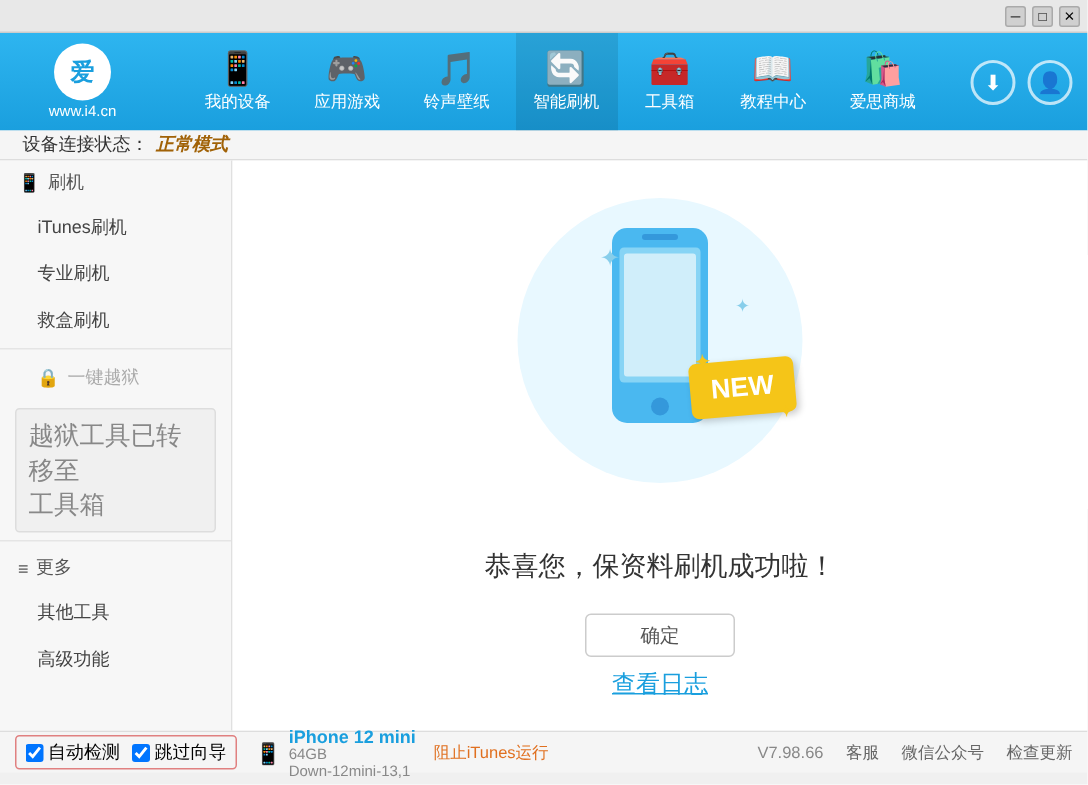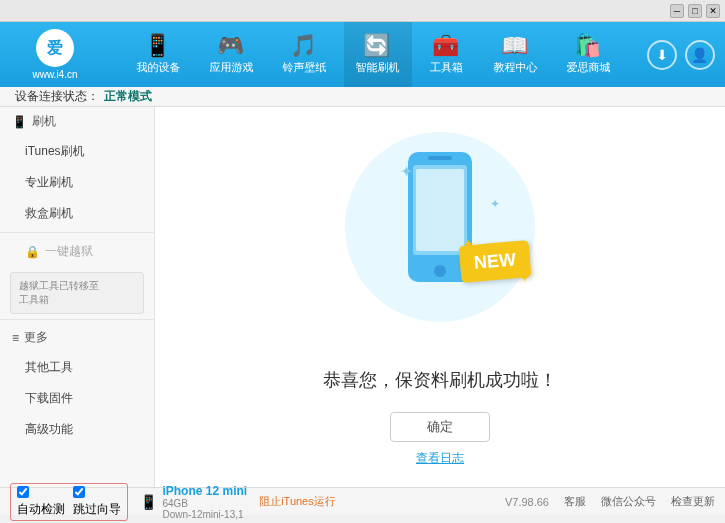--- a/index.html
+++ b/index.html
@@ -131,23 +131,24 @@
       display: flex;
       align-items: center;
       padding: 0 15px;
       font-size: 12px;
       color: #555;
     }
     .status-label {
       color: #333;
     }
     .status-value {
-      color: #0f766e;
+      color: #a16207;
       font-weight: bold;
       margin-left: 5px;
+      font-style: italic;
     }
 
     
     .main-layout {
       display: flex;
       height: calc(523px - 22px - 65px - 28px - 28px);
     }
 
     
     .sidebar {
@@ -181,21 +182,21 @@
       height: 1px;
       background: #e5e5e5;
       margin: 3px 0;
     }
     .sidebar-info-box {
       margin: 5px 10px;
       background: #f0f0f0;
       border: 1px solid #ddd;
       border-radius: 3px;
       padding: 6px 8px;
-      font-size: 10px;
+      font-size: 17px;
       color: #888;
     }
     .sidebar-item-disabled {
       padding: 7px 15px 7px 25px;
       color: #aaa;
       font-size: 12px;
       display: flex;
       align-items: center;
       gap: 5px;
     }
@@ -272,21 +273,21 @@
       height: 32px;
       background: white;
       border: 1px solid #ccc;
       border-radius: 4px;
       cursor: pointer;
       font-size: 13px;
       color: #555;
       margin-bottom: 8px;
     }
     .secondary-link {
-      font-size: 12px;
+      font-size: 16px;
       color: #1a9fde;
       cursor: pointer;
       text-decoration: underline;
     }
 
     
     .bottom-bar {
       height: 28px;
       background: #f5f5f5;
       border-top: 1px solid #ddd;
@@ -295,25 +296,25 @@
       padding: 0 10px;
       justify-content: space-between;
     }
     .bottom-left {
       display: flex;
       align-items: center;
       gap: 12px;
     }
     .bottom-checkbox {
       display: flex;
+      align-items: center;
       gap: 3px;
       border: 1px solid #e0a0a0;
       padding: 1px 4px;
       border-radius: 2px;
-      flex-direction: column;
     }
     .checkbox-input {
       width: 12px;
       height: 12px;
     }
     .bottom-device {
       display: flex;
       align-items: center;
       gap: 5px;
       color: #1a9fde;
@@ -444,23 +445,20 @@
 
     <div class="sidebar-divider"></div>
 
     <div class="sidebar-section-title">
       <span>≡</span>
       <span>更多</span>
     </div>
 
     <div class="sidebar-item">
       <span>其他工具</span>
-    </div>
-    <div class="sidebar-item">
-      <span>下载固件</span>
     </div>
     <div class="sidebar-item">
       <span>高级功能</span>
     </div>
   </div>
 
   <div class="content-area">
 
     <div class="content-illustration">
       <div class="phone-bg-circle"></div>

